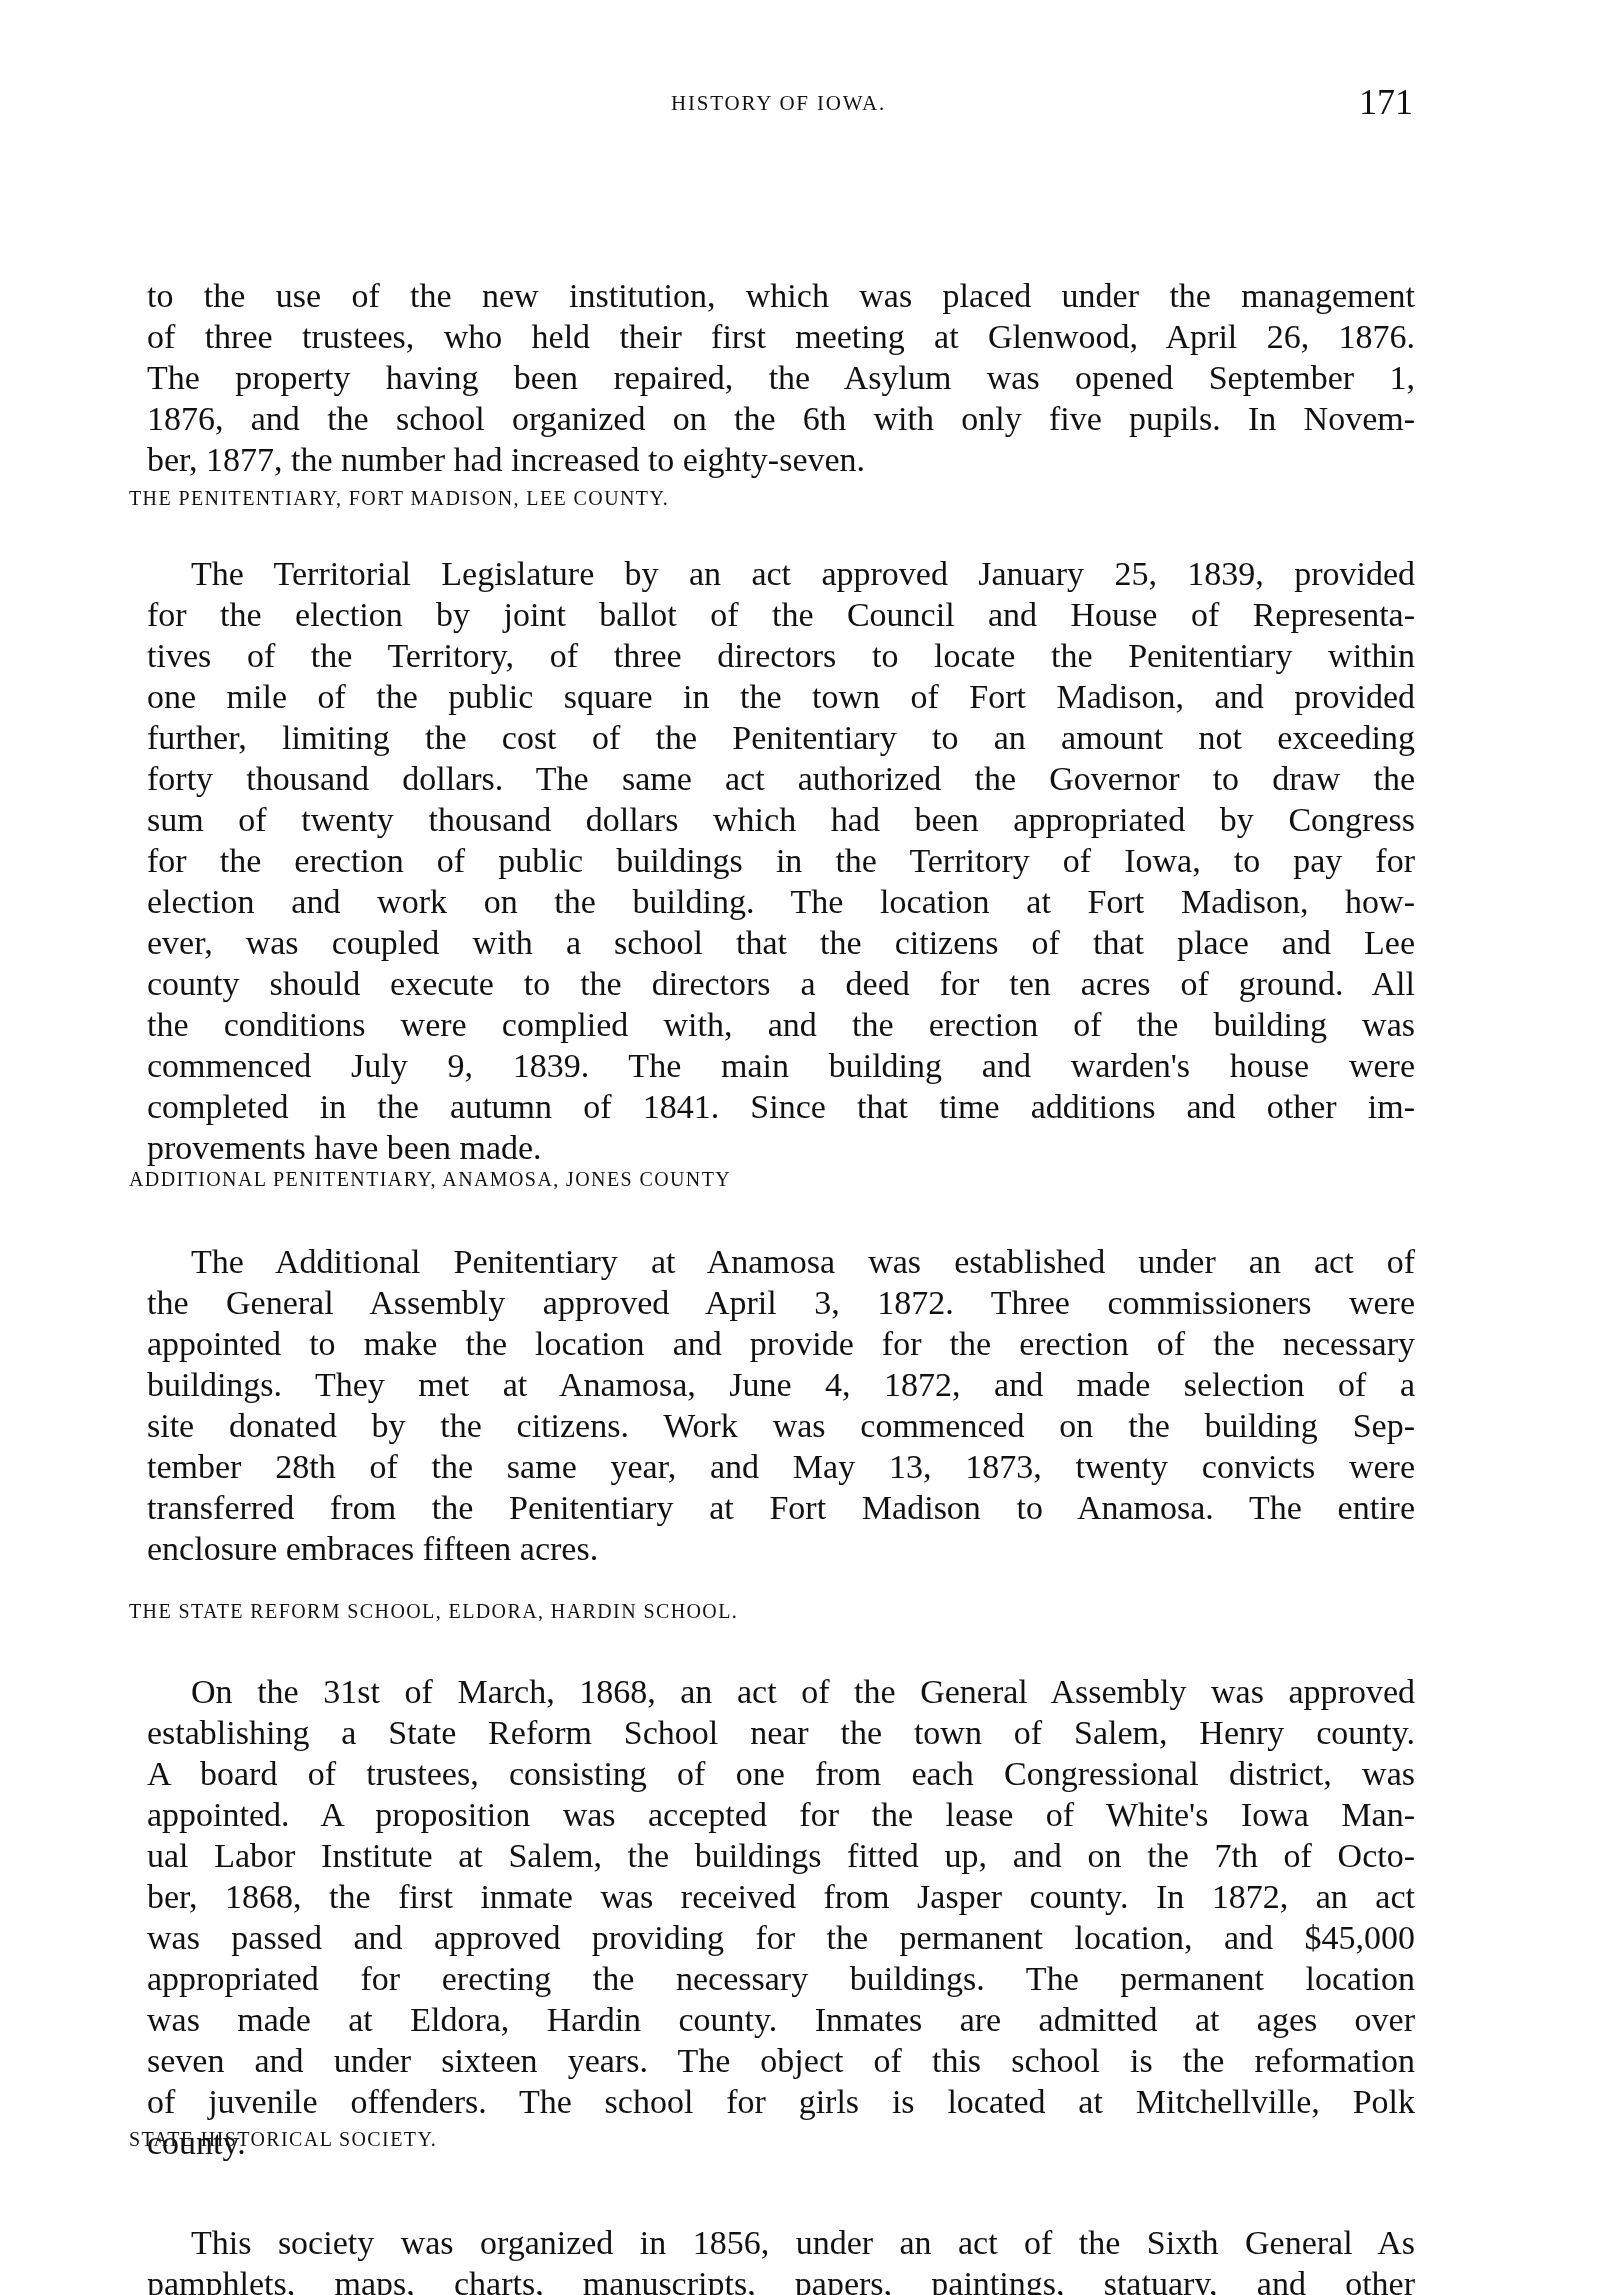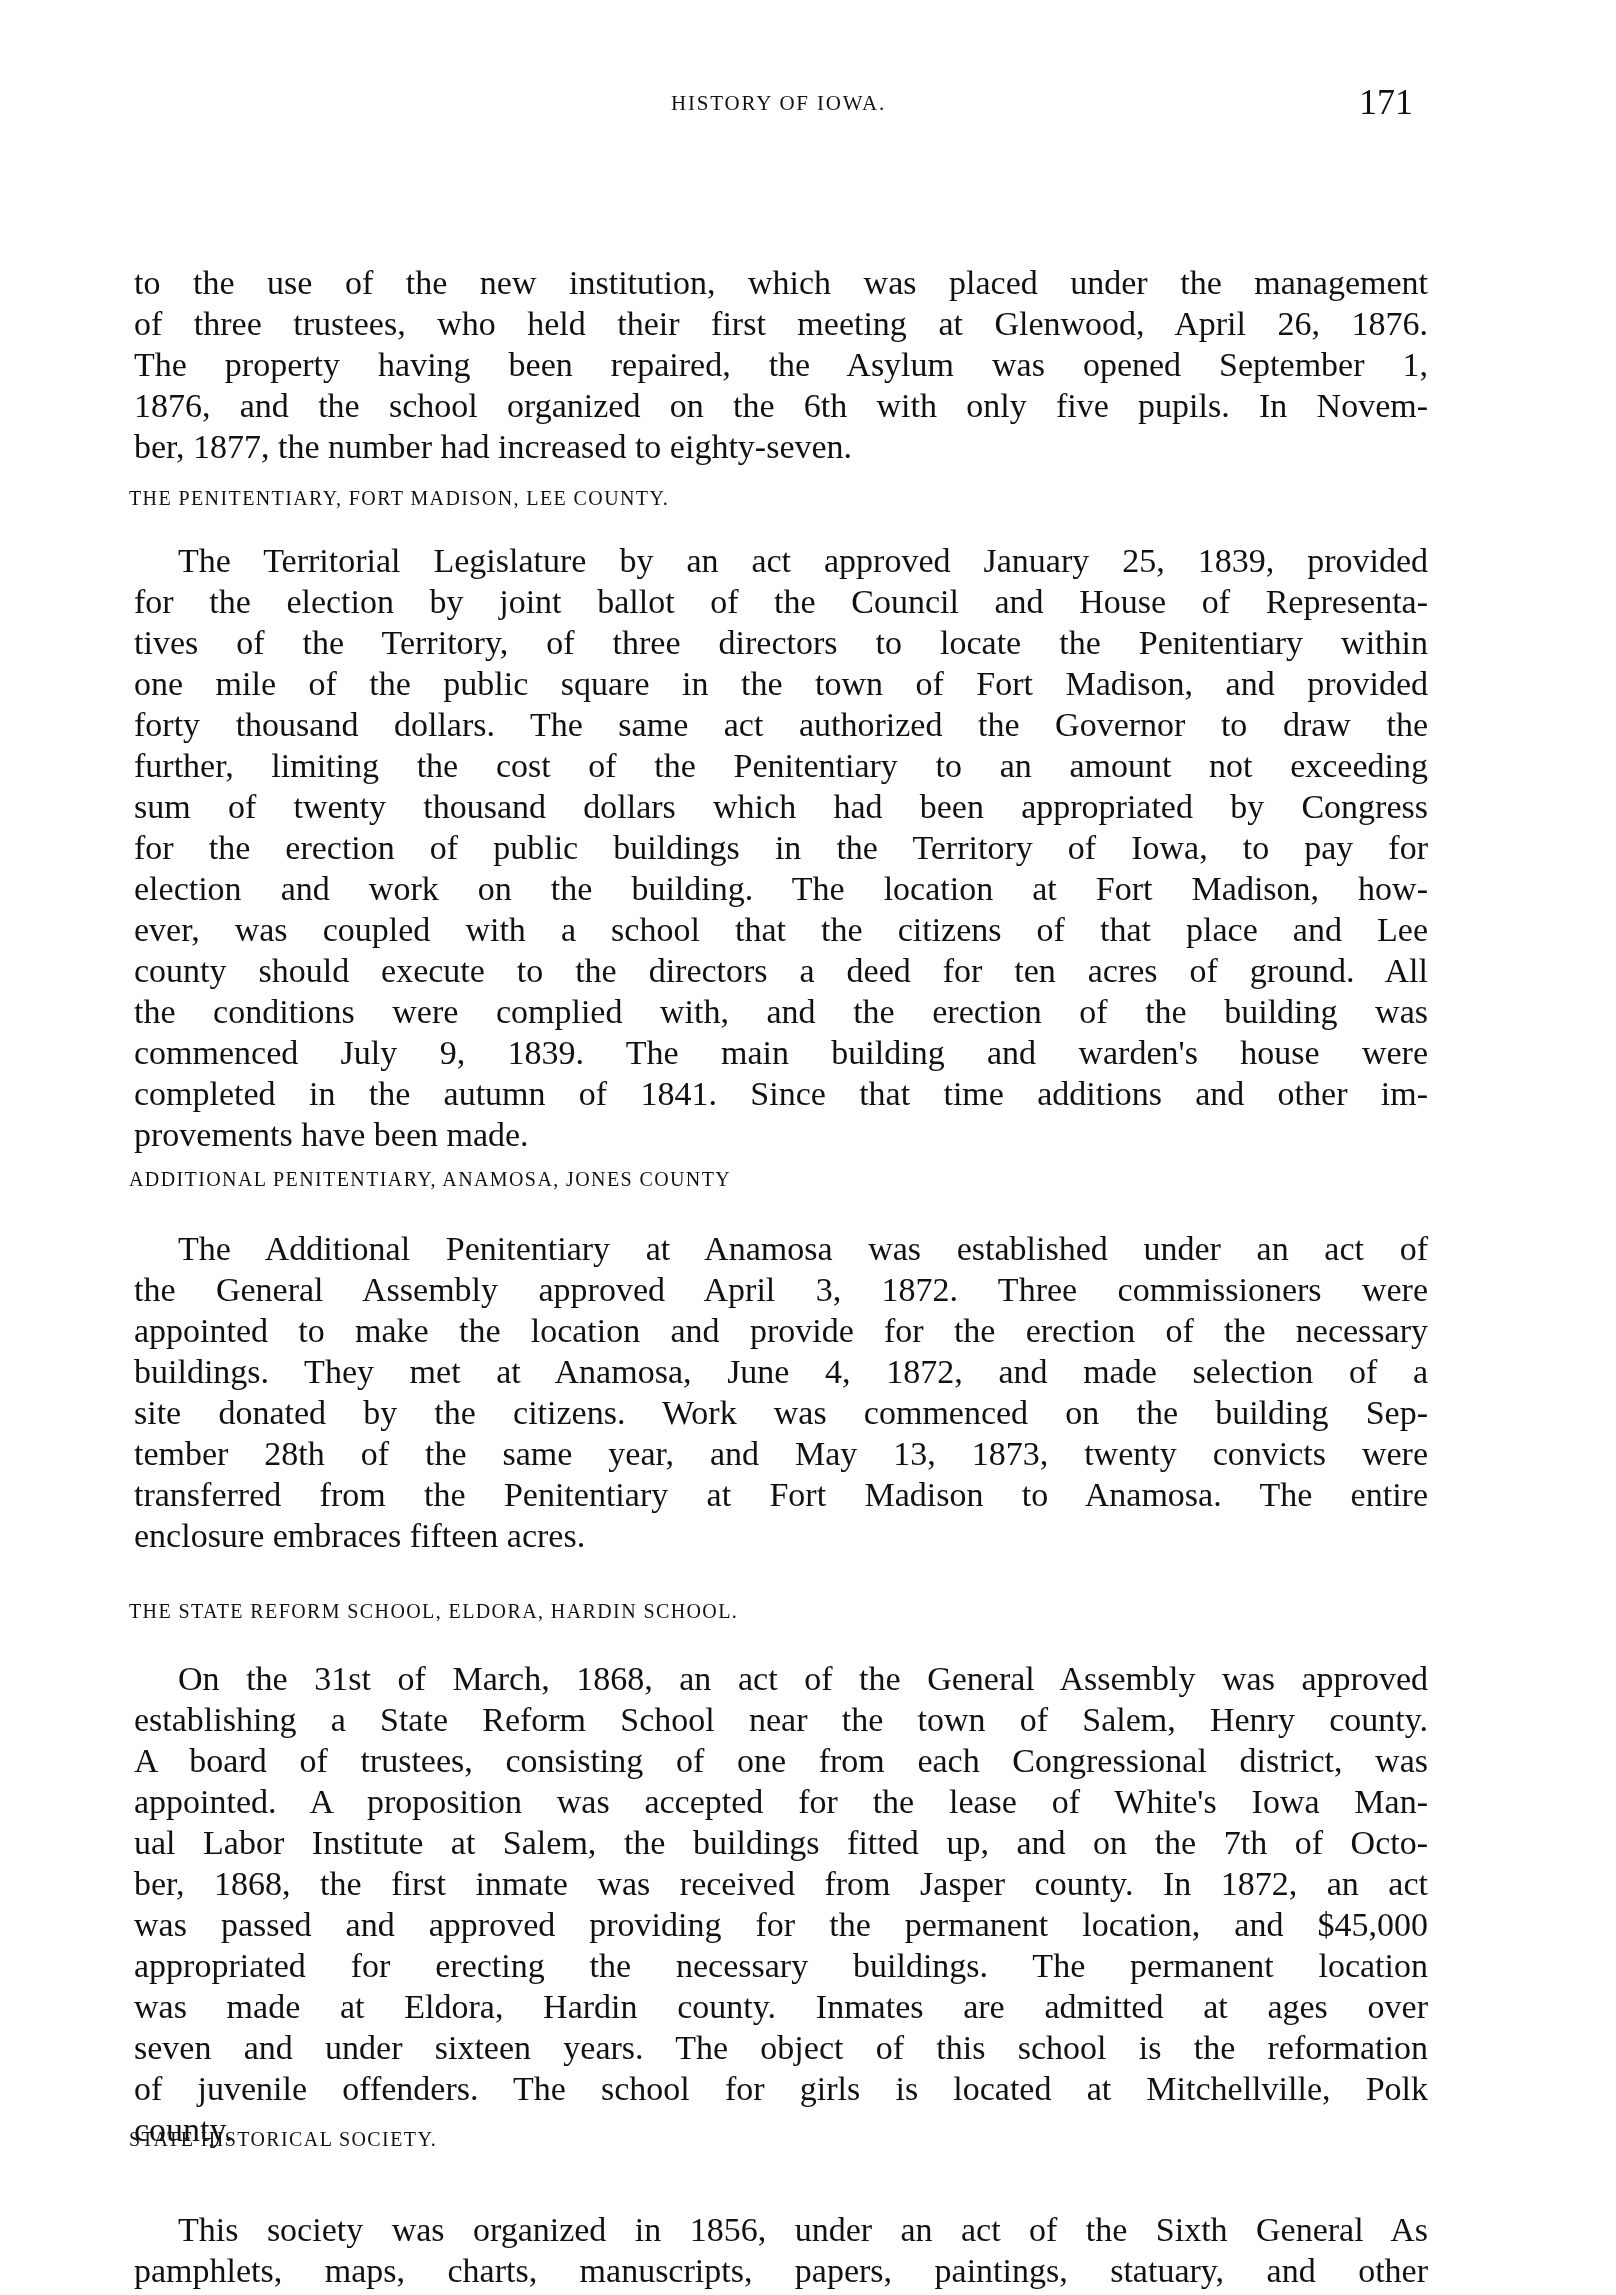--- a/index.html
+++ b/index.html
@@ -4,21 +4,21 @@
 <style>
   html, body { margin: 0; padding: 0; background: #ffffff; }
   body { width: 1616px; height: 2504px; position: relative; overflow: hidden;
          font-family: "Liberation Serif", "DejaVu Serif", serif; color: #111111; }
   .page { position: absolute; left: 0; top: 0; width: 1616px; height: 2504px; }
   .running-head { position: absolute; left: 129px; width: 1299px; top: 78px; height: 41px; }
   .running-title { position: absolute; left: 0; width: 1299px; text-align: center;
                    font-size: 21px; letter-spacing: 1.8px; top: 13px; }
   .page-number { position: absolute; right: 15px; top: 2.8px; font-size: 36px; }
   .col { position: absolute; left: 129px; width: 1304px; }
-  .para { font-size: 34px; line-height: 41px; text-align: justify; margin: 5px;
+  .para { font-size: 34px; line-height: 41px; text-align: justify; margin: 18px;
           text-indent: 0; }
   .para .line { display: block; text-align: justify; text-align-last: justify; white-space: nowrap; height: 41px; }
   .para .line.last { text-align-last: left; }
   .para .line.indent { padding-left: 44px; }
   .heading { position: absolute; left: 129px; width: 1304px; text-align: left;
              font-size: 20px; letter-spacing: 1.4px; }
 </style>
 </head>
 <body>
 
@@ -39,22 +39,22 @@
     </p>
   </div>
 
   <div class="heading" style="top:487px;">THE PENITENTIARY, FORT MADISON, LEE COUNTY.</div>
   <div class="col" style="top:535px;">
     <p class="para">
       <span class="line indent">The Territorial Legislature by an act approved January 25, 1839, provided</span>
       <span class="line">for the election by joint ballot of the Council and House of Representa-</span>
       <span class="line">tives of the Territory, of three directors to locate the Penitentiary within</span>
       <span class="line">one mile of the public square in the town of Fort Madison, and provided</span>
+      <span class="line">further, limiting the cost of the Penitentiary to an amount not exceeding</span>
       <span class="line">forty thousand dollars. The same act authorized the Governor to draw the</span>
-      <span class="line">further, limiting the cost of the Penitentiary to an amount not exceeding</span>
       <span class="line">sum of twenty thousand dollars which had been appropriated by Congress</span>
       <span class="line">for the erection of public buildings in the Territory of Iowa, to pay for</span>
       <span class="line">election and work on the building. The location at Fort Madison, how-</span>
       <span class="line">ever, was coupled with a school that the citizens of that place and Lee</span>
       <span class="line">county should execute to the directors a deed for ten acres of ground. All</span>
       <span class="line">the conditions were complied with, and the erection of the building was</span>
       <span class="line">commenced July 9, 1839. The main building and warden's house were</span>
       <span class="line">completed in the autumn of 1841. Since that time additions and other im-</span>
       <span class="line last">provements have been made.</span>
     </p>

